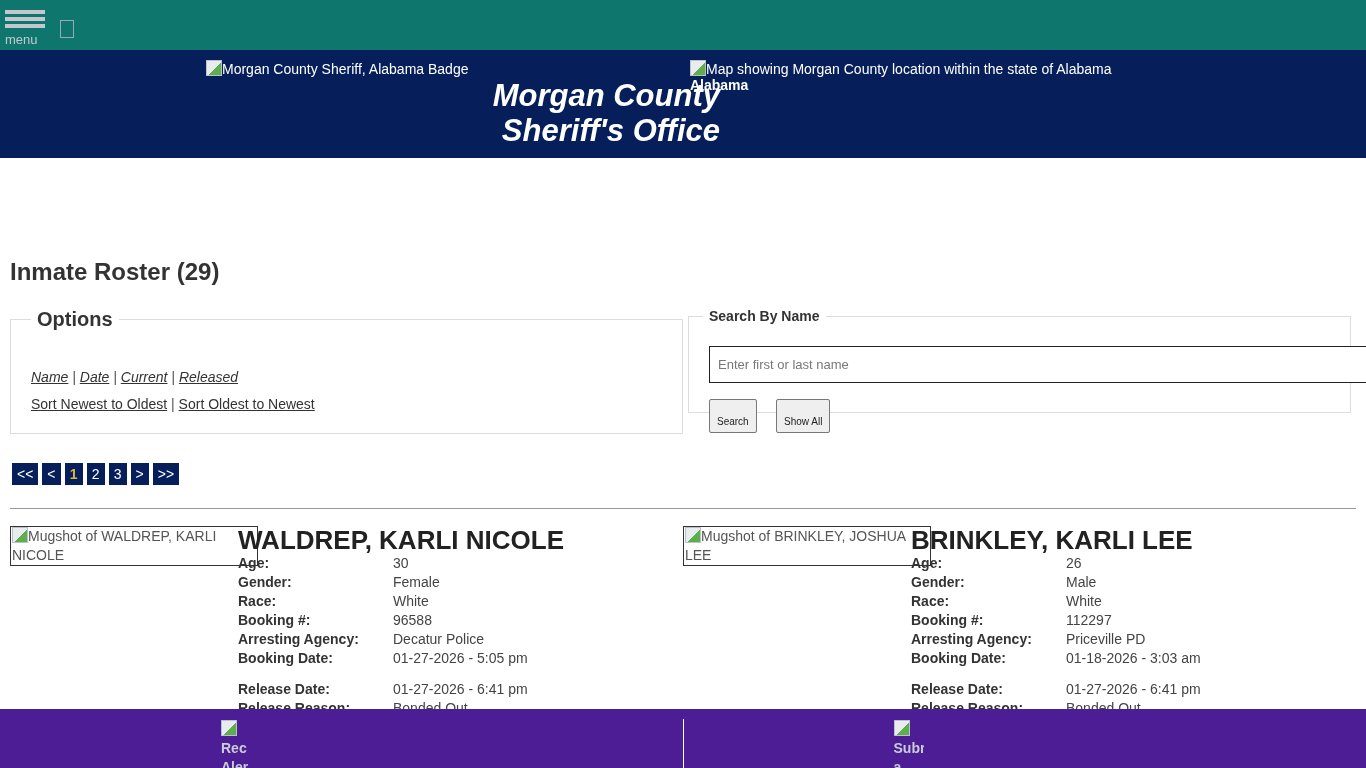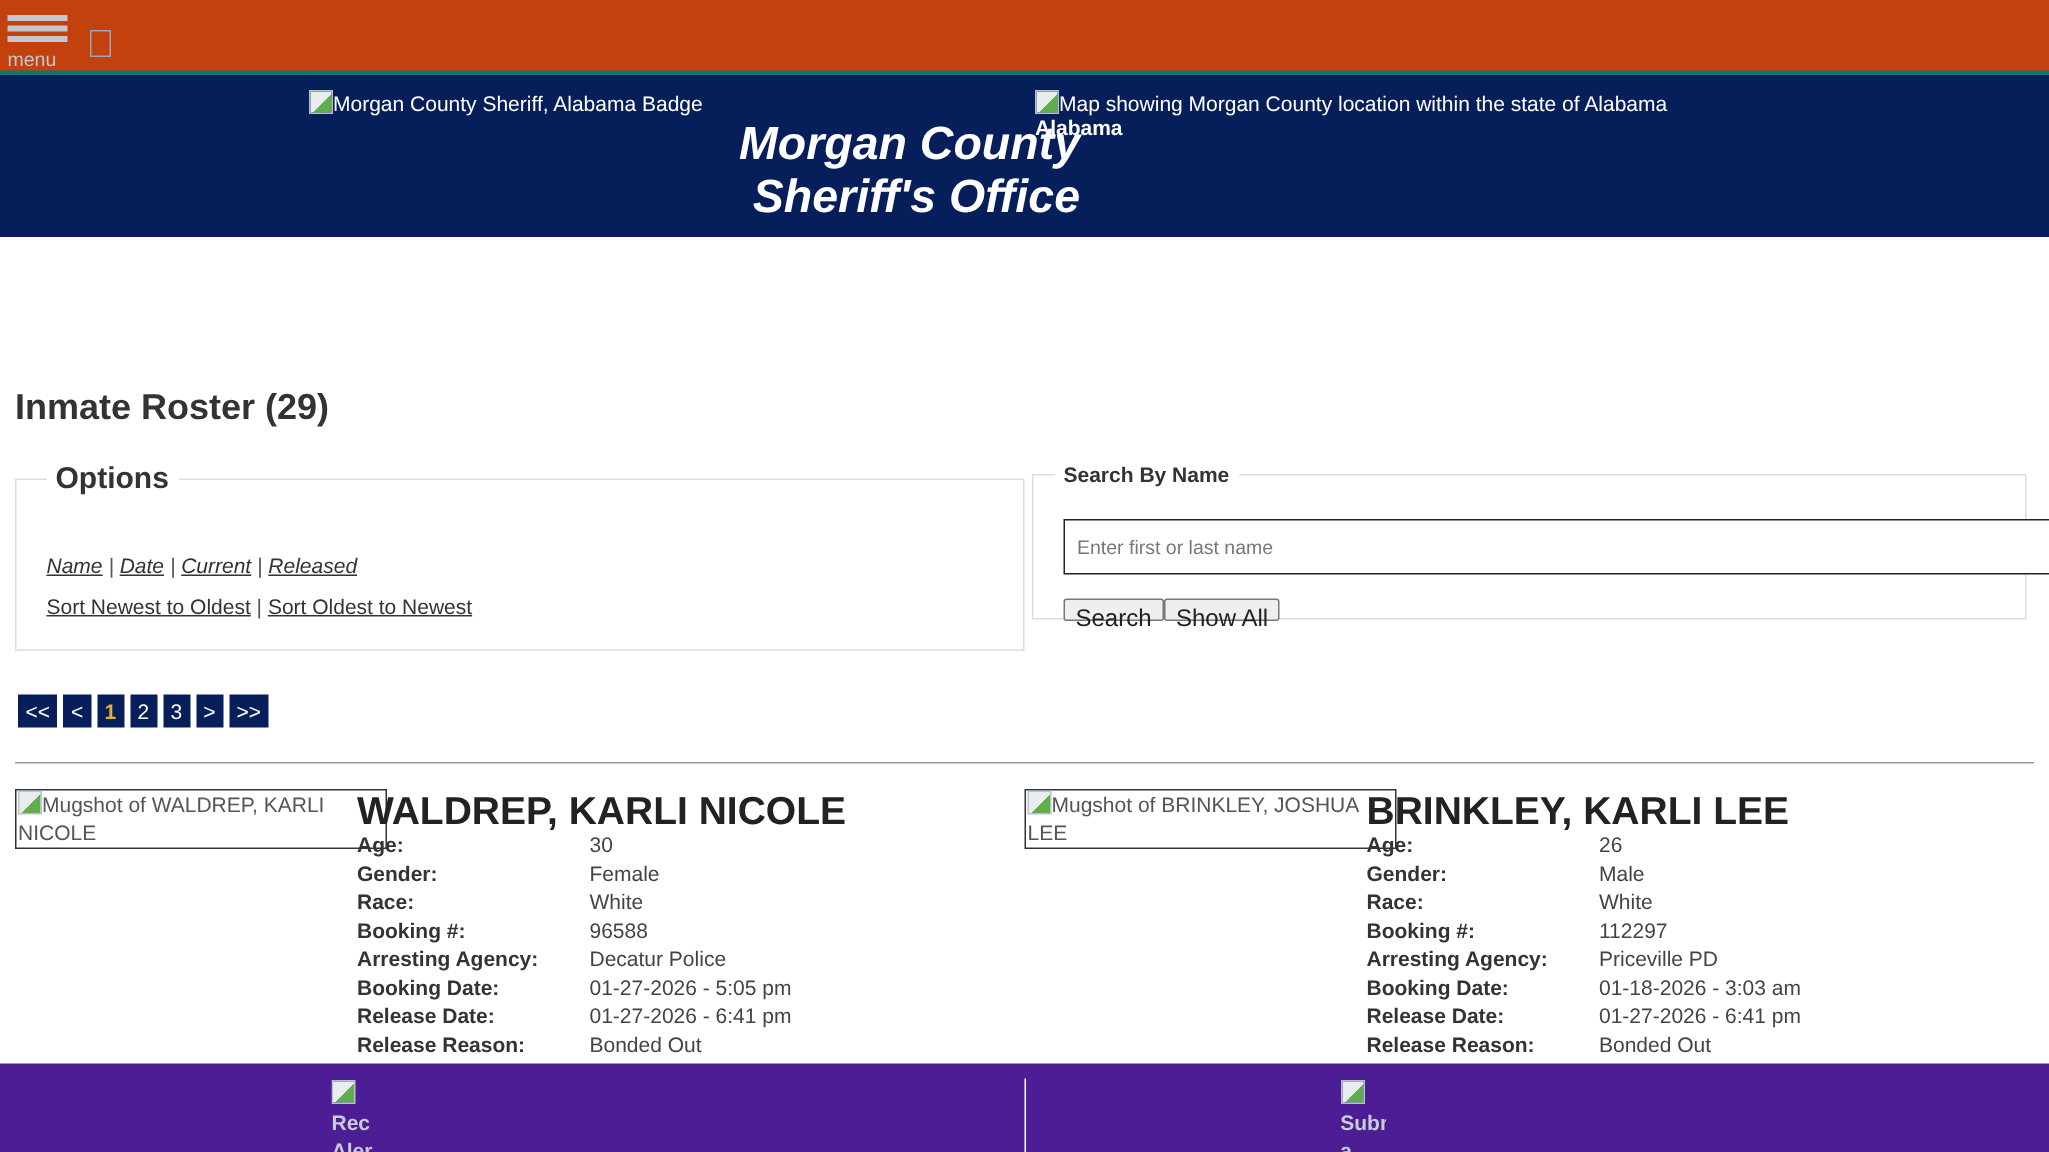--- a/index.html
+++ b/index.html
@@ -4,21 +4,21 @@
 <style>
   * { box-sizing: border-box; }
   html, body { margin: 0; padding: 0; }
   body {
     width: 1366px; height: 768px; overflow: hidden; position: relative;
     background: #ffffff; color: #333333;
     font-family: "Liberation Sans", sans-serif;
   }
   .topbar {
     position: absolute; left: 0; top: 0; width: 1366px; height: 50px;
-    background: #c2410c; border-bottom: 3px solid #0f766e;
+    background: #0f766e; border-bottom: 3px solid #0f766e;
   }
   .menu-btn { position: absolute; left: 5px; top: 10px; width: 40px; height: 38px; cursor: pointer; }
   .menu-btn .bar { display: block; width: 40px; height: 4px; background: #c4c7cf; margin-bottom: 3px; }
   .menu-btn .lbl { position: absolute; left: 0; top: 23px; color: #c4c7cf; font-size: 13px; line-height: 14px; }
   .tofu { position: absolute; left: 60px; top: 20px; width: 14px; height: 18px; border: 1px solid #9aa6c4; }
   .banner {
     position: absolute; left: 0; top: 50px; width: 1366px; height: 108px;
     background: #061f5a;
   }
   .badge-alt { position: absolute; left: 206px; top: 10px; color: #ffffff; font-size: 14px; }
@@ -37,42 +37,42 @@
   .opt-row { position: absolute; left: 20px; font-size: 14px; color: #555; }
   .opt-row a { color: #333; text-decoration: underline; cursor: pointer; }
   .search-box { position: absolute; left: 688px; top: 308px; width: 663px; height: 105px; }
   .search-box legend { margin-left: 14px; padding: 0 6px; font-size: 14px; font-weight: bold; color: #333; }
   .search-input {
     position: absolute; left: 20px; top: 22px; width: 683px; height: 37px;
     border: 1px solid #222; padding: 0 8px; font-size: 13px; font-family: "Liberation Sans", sans-serif; color: #333;
   }
   .search-input::placeholder { color: #777; }
   .btn {
-    position: absolute; top: 75px; height: 15px; padding: 4px 7px;
-    font-size: 16px; font-family: "Liberation Sans", sans-serif;
+    position: absolute; top: 75px; height: 15px; padding: 16px 7px;
+    font-size: 10px; font-family: "Liberation Sans", sans-serif;
     border: 1px solid #777; border-radius: 2px; background: #efefef; color: #222; cursor: pointer;
   }
   .pager { position: absolute; left: 12px; top: 463px; display: flex; gap: 4px; }
   .pager .pg {
     background: #061f5a; color: #ffffff; font-size: 14px; height: 22px; line-height: 22px;
     padding: 0 5px; cursor: pointer; min-width: 18px; text-align: center;
   }
   .pager .pg.active { color: #e2b33a; font-weight: bold; }
   .divider { position: absolute; left: 10px; top: 508px; width: 1346px; height: 1px; background: #999; }
   .card { position: absolute; top: 526px; width: 650px; }
   .mug {
     position: absolute; left: 0; top: 0; width: 248px; height: 40px; border: 1px solid #333;
     font-size: 14px; color: #555; line-height: 19px; overflow: hidden; padding-left: 1px;
   }
   .details { position: absolute; left: 228px; top: 0; width: 420px; }
   .details h2 { margin: 0; font-size: 26px; font-weight: bold; color: #222; line-height: 28px; }
   .row { display: flex; font-size: 14px; line-height: 19px; }
   .row .k { width: 155px; font-weight: bold; color: #333; }
   .row .v { color: #444; }
-  .row.gap { }
+  .row.gap { margin-top: 12px; }
   .bottombar {
     position: absolute; left: 0; top: 709px; width: 1366px; height: 59px;
     background: #4c1d95; display: flex;
   }
   .bb-item { position: relative; flex: 1; text-align: center; cursor: pointer; }
   .bb-item.sep { border-right: 1px solid #ffffff; margin: 10px 0 0 0; }
   .bb-inner { position: absolute; top: 11px; width: 30px; overflow: hidden; color: #c8ccd6; font-weight: bold; font-size: 14px; line-height: 19px; text-align: left; }
 </style>
 </head>
 <body>

